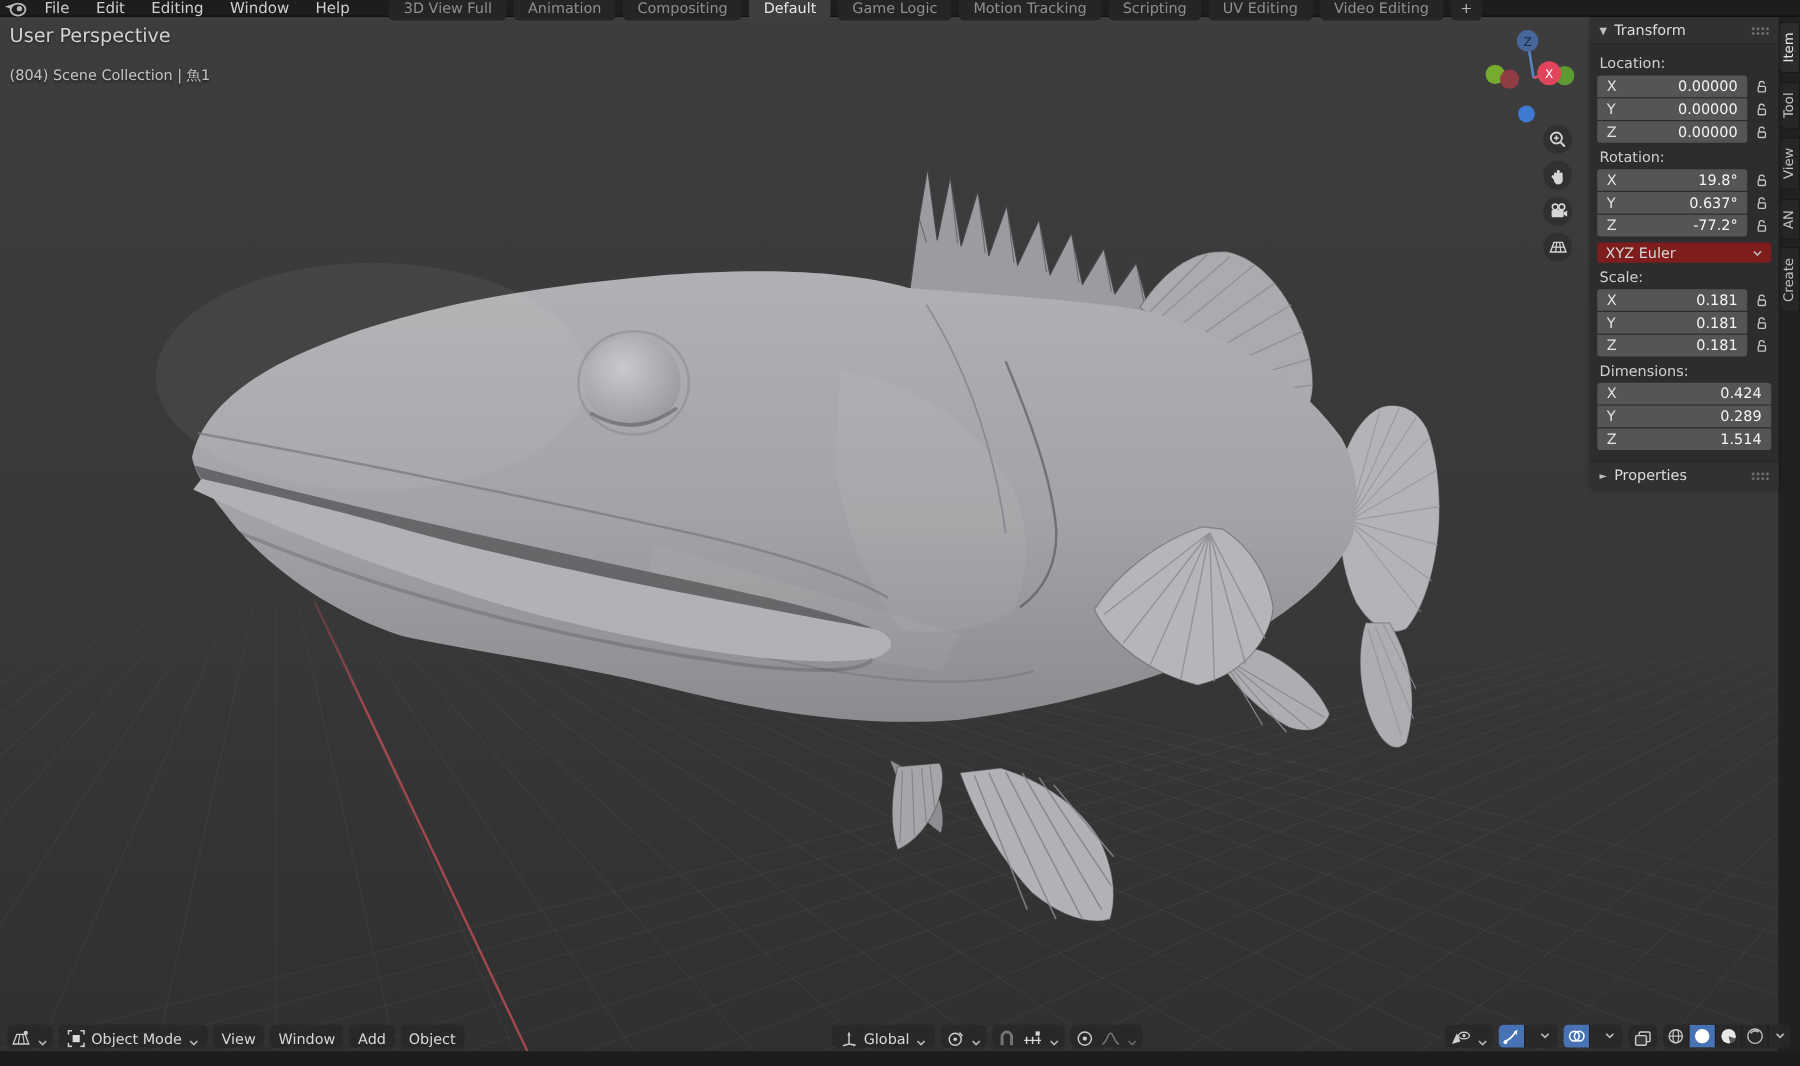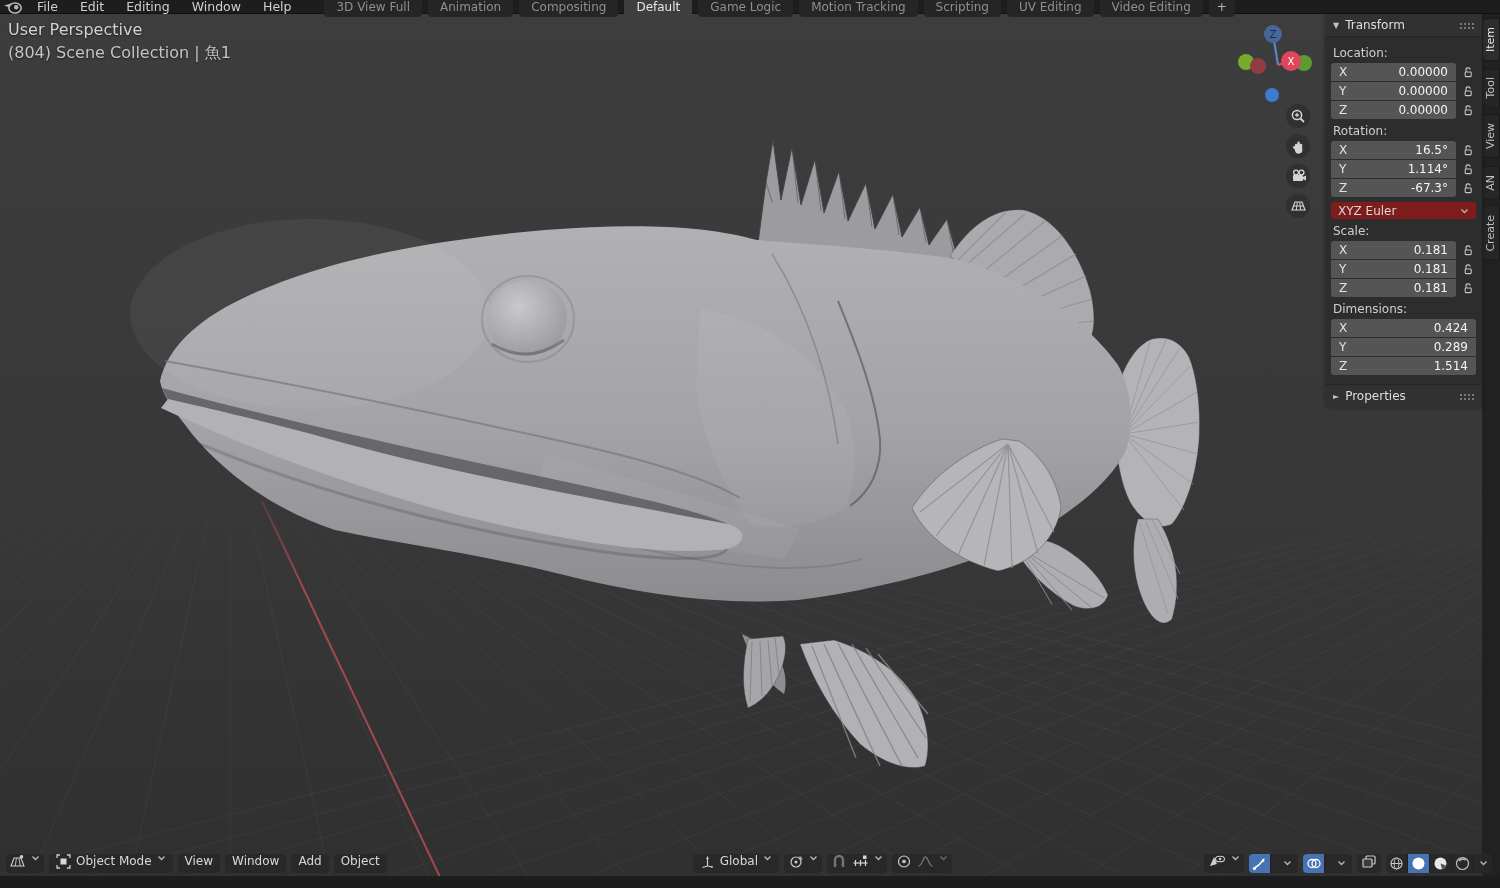--- a/index.html
+++ b/index.html
@@ -18,21 +18,21 @@
   .wtab.plus { padding:0 8px; color:#b5b5b5; }
 
   
   .main { position:relative; width:1500px; height:862px; }
   .viewport { position:absolute; inset:0; overflow:hidden;
     background:linear-gradient(#3d3d3d 0%, #383838 55%, #303030 100%); }
   .layer { position:absolute; left:0; top:0; width:1482px; height:862px; }
 
   .vp-text { position:absolute; left:8px; top:6px; z-index:5; }
   .vp-text .l1 { color:#d2d2d2; font-size:16px; text-shadow:0 1px 2px rgba(0,0,0,.5); }
-  .vp-text .l2 { color:#c4c4c4; font-size:16px; margin-top:4px; text-shadow:0 1px 2px rgba(0,0,0,.5);text-align:right; }
+  .vp-text .l2 { color:#c4c4c4; font-size:12px; margin-top:16px; text-shadow:0 1px 2px rgba(0,0,0,.5);text-align:right; }
 
   
   .gizmo { position:absolute; left:1237px; top:8px; width:80px; height:82px; z-index:6; }
   .navcol { position:absolute; left:1286px; top:90px; width:26px; z-index:6; }
   .navbtn { width:24px; height:24px; border-radius:50%; background:rgba(28,28,28,.35);
     display:flex; align-items:center; justify-content:center; margin-bottom:6px; }
 
   
   .sidebar { position:absolute; top:0; right:18px; width:157px; background:#2d2d2d;
     border-radius:0 0 0 4px; z-index:10; font-size:12px; box-shadow:0 1px 4px rgba(0,0,0,.3); }
@@ -65,21 +65,21 @@
   .vtab { writing-mode:vertical-rl; transform:rotate(180deg); font-size:11px; color:#c0c0c0;
     background:#262626; border:1px solid #1a1a1a; border-right:none; border-radius:0 4px 4px 0;
     padding:8px 1px; margin:0 0 7px 0; display:block; width:17px; margin-left:1px; text-align:center; }
   .vtab.active { background:#2d2d2d; color:#e8e8e8; border-color:#1a1a1a; }
   .tabwrap { position:absolute; top:4px; left:0; }
 
   
   .footer { position:absolute; left:6px; right:8px; bottom:3px; height:20px; z-index:20;
     display:flex; align-items:center; gap:5px; font-size:12px; color:#d8d8d8; }
   .fbtn { background:rgba(40,40,40,.92); border-radius:4px; height:19px; display:flex;
-    align-items:flex-start; padding:0 7px; gap:5px; white-space:nowrap; }
+    align-items:flex-end; padding:0 7px; gap:5px; white-space:nowrap; }
   .fbtn.icononly { padding:0 4px; }
   .seg { display:flex; background:rgba(40,40,40,.92); border-radius:4px; height:19px; overflow:hidden; }
   .segbtn { width:22px; height:19px; display:flex; align-items:center; justify-content:center;
     border-right:1px solid #202020; }
   .segbtn:last-child { border-right:none; }
   .segbtn.active { background:#4772b3; }
   .blue { background:#4772b3 !important; }
   .sp { width:296px; flex:0 0 auto; }
   .mla { margin-left:auto; }
   .dim { opacity:.45; }
@@ -517,45 +517,45 @@
               <path d="M4,6 V4.2 a2.1,2.1 0 0 1 4.2,-0.4" fill="none" stroke="#c4c4c4" stroke-width="1.1"></path>
               <rect x="3.2" y="6" width="6" height="4.6" rx="0.8" fill="none" stroke="#c4c4c4" stroke-width="1.1"></rect>
             </svg>
           </span>
       </div>
 
       <div class="glabel">Rotation:</div>
       <div class="trow first">
         <div class="fbox">
           <span class="axis">X</span>
-          <span class="val">16.5°</span>
+          <span class="val">19.8°</span>
         </div>
         <span class="lock">
             <svg width="12" height="12" viewBox="0 0 12 12">
               <path d="M4,6 V4.2 a2.1,2.1 0 0 1 4.2,-0.4" fill="none" stroke="#c4c4c4" stroke-width="1.1"></path>
               <rect x="3.2" y="6" width="6" height="4.6" rx="0.8" fill="none" stroke="#c4c4c4" stroke-width="1.1"></rect>
             </svg>
           </span>
       </div>
       <div class="trow">
         <div class="fbox">
           <span class="axis">Y</span>
-          <span class="val">1.114°</span>
+          <span class="val">0.637°</span>
         </div>
         <span class="lock">
             <svg width="12" height="12" viewBox="0 0 12 12">
               <path d="M4,6 V4.2 a2.1,2.1 0 0 1 4.2,-0.4" fill="none" stroke="#c4c4c4" stroke-width="1.1"></path>
               <rect x="3.2" y="6" width="6" height="4.6" rx="0.8" fill="none" stroke="#c4c4c4" stroke-width="1.1"></rect>
             </svg>
           </span>
       </div>
       <div class="trow last">
         <div class="fbox">
           <span class="axis">Z</span>
-          <span class="val">-67.3°</span>
+          <span class="val">-77.2°</span>
         </div>
         <span class="lock">
             <svg width="12" height="12" viewBox="0 0 12 12">
               <path d="M4,6 V4.2 a2.1,2.1 0 0 1 4.2,-0.4" fill="none" stroke="#c4c4c4" stroke-width="1.1"></path>
               <rect x="3.2" y="6" width="6" height="4.6" rx="0.8" fill="none" stroke="#c4c4c4" stroke-width="1.1"></rect>
             </svg>
           </span>
       </div>
       <div class="drop">
         <span>XYZ Euler</span>

